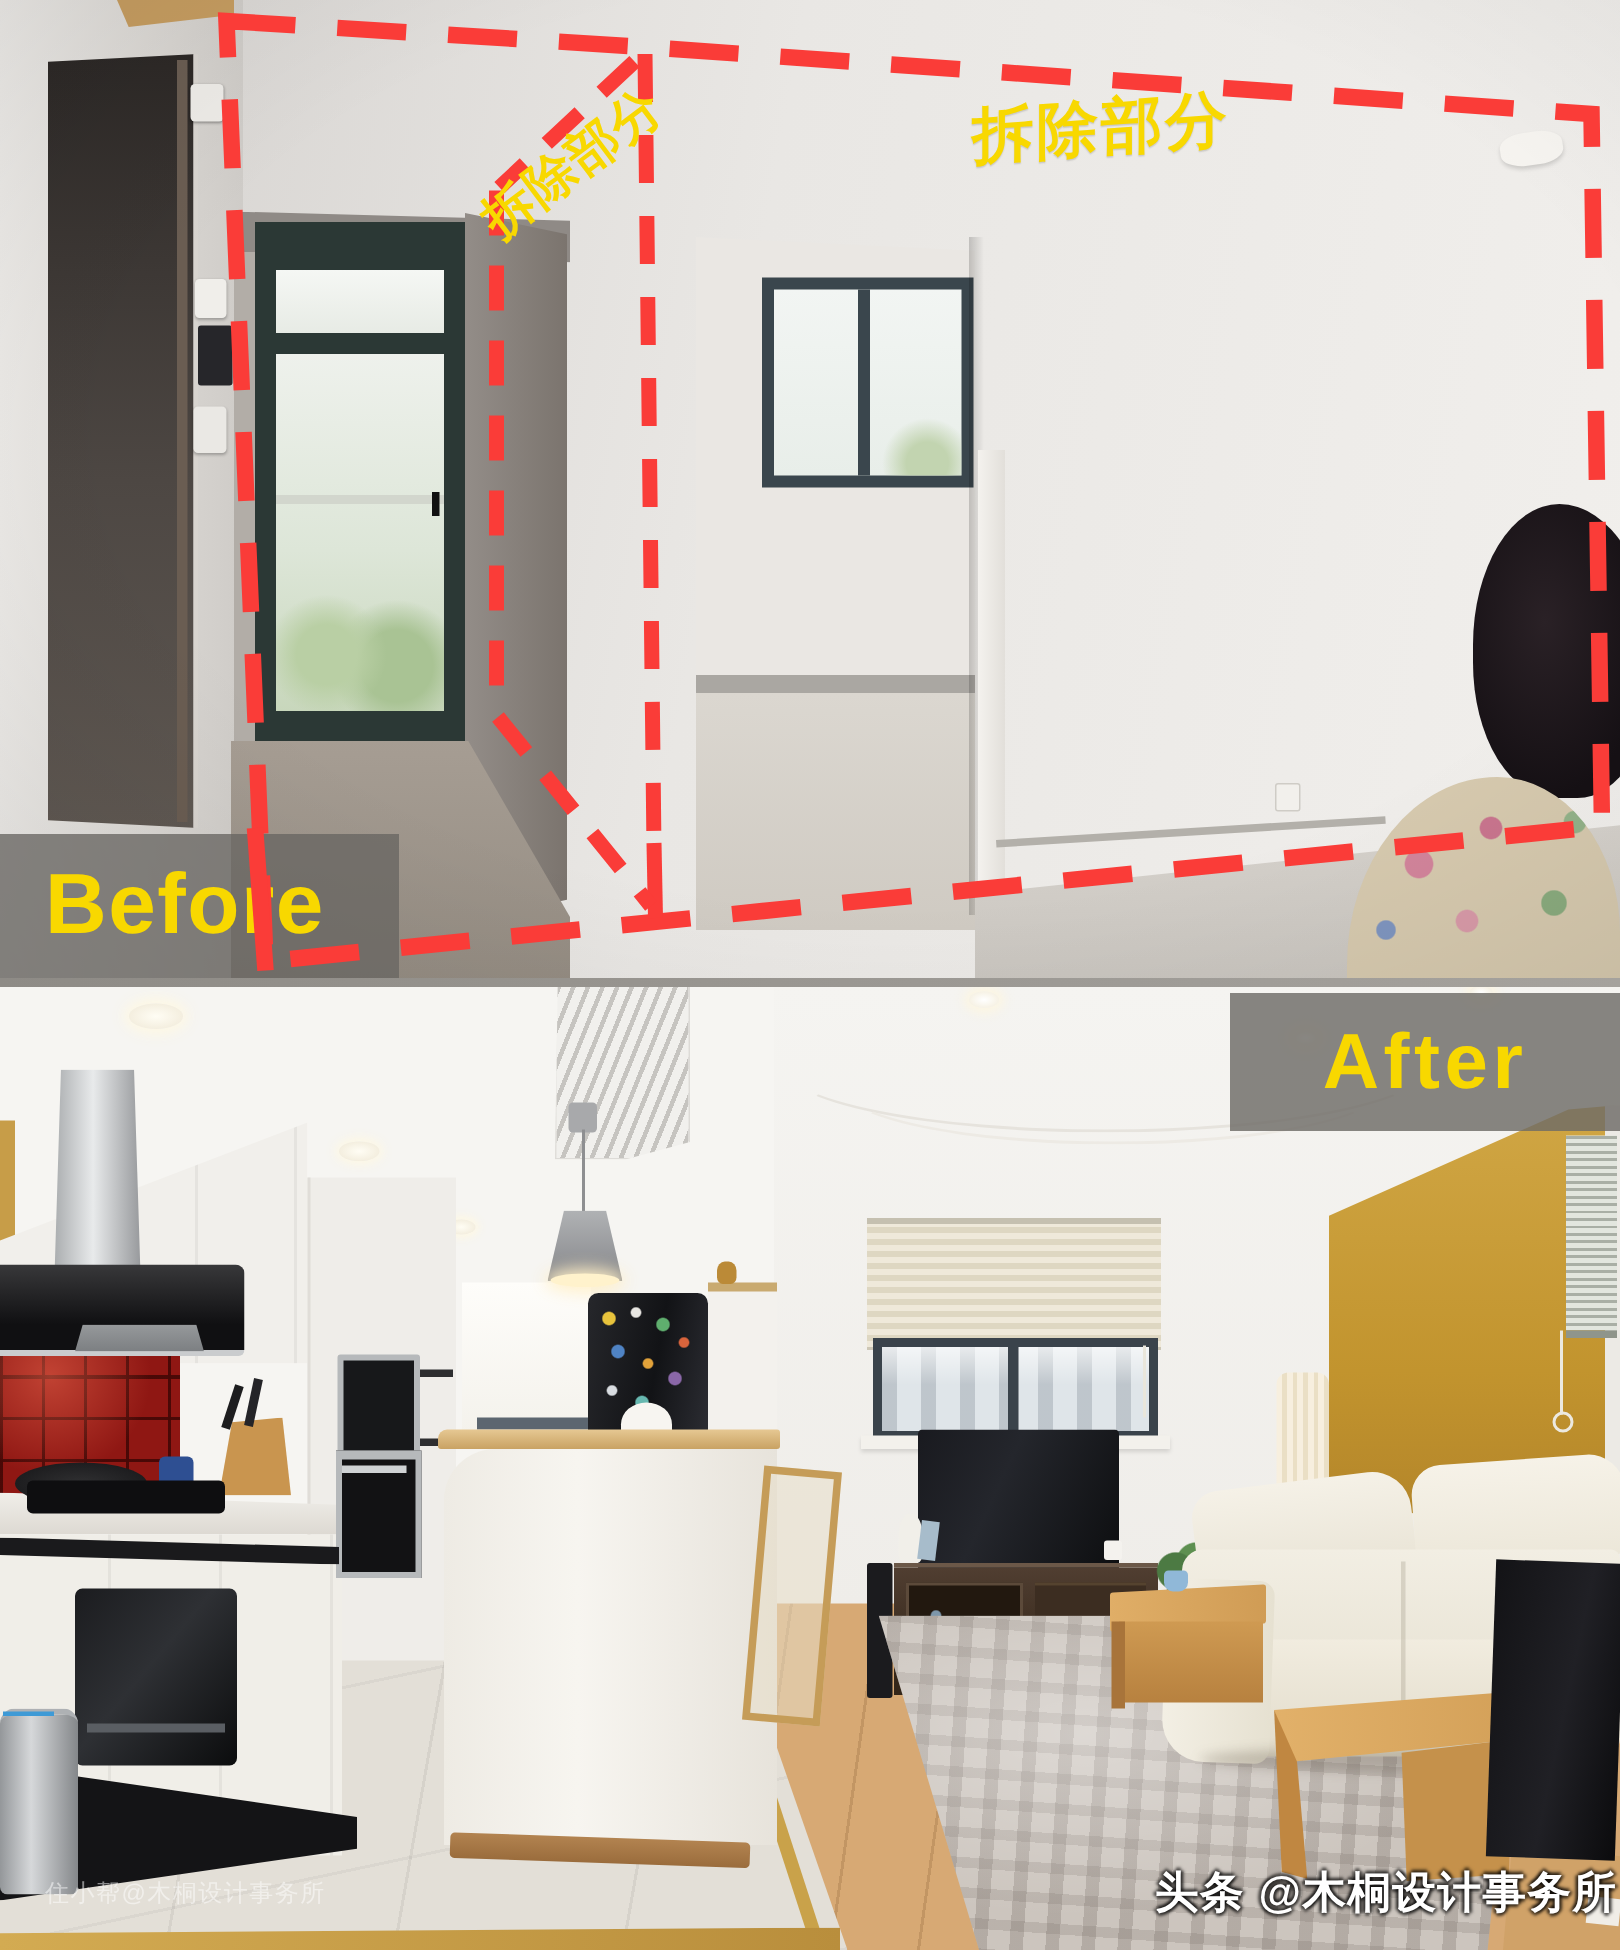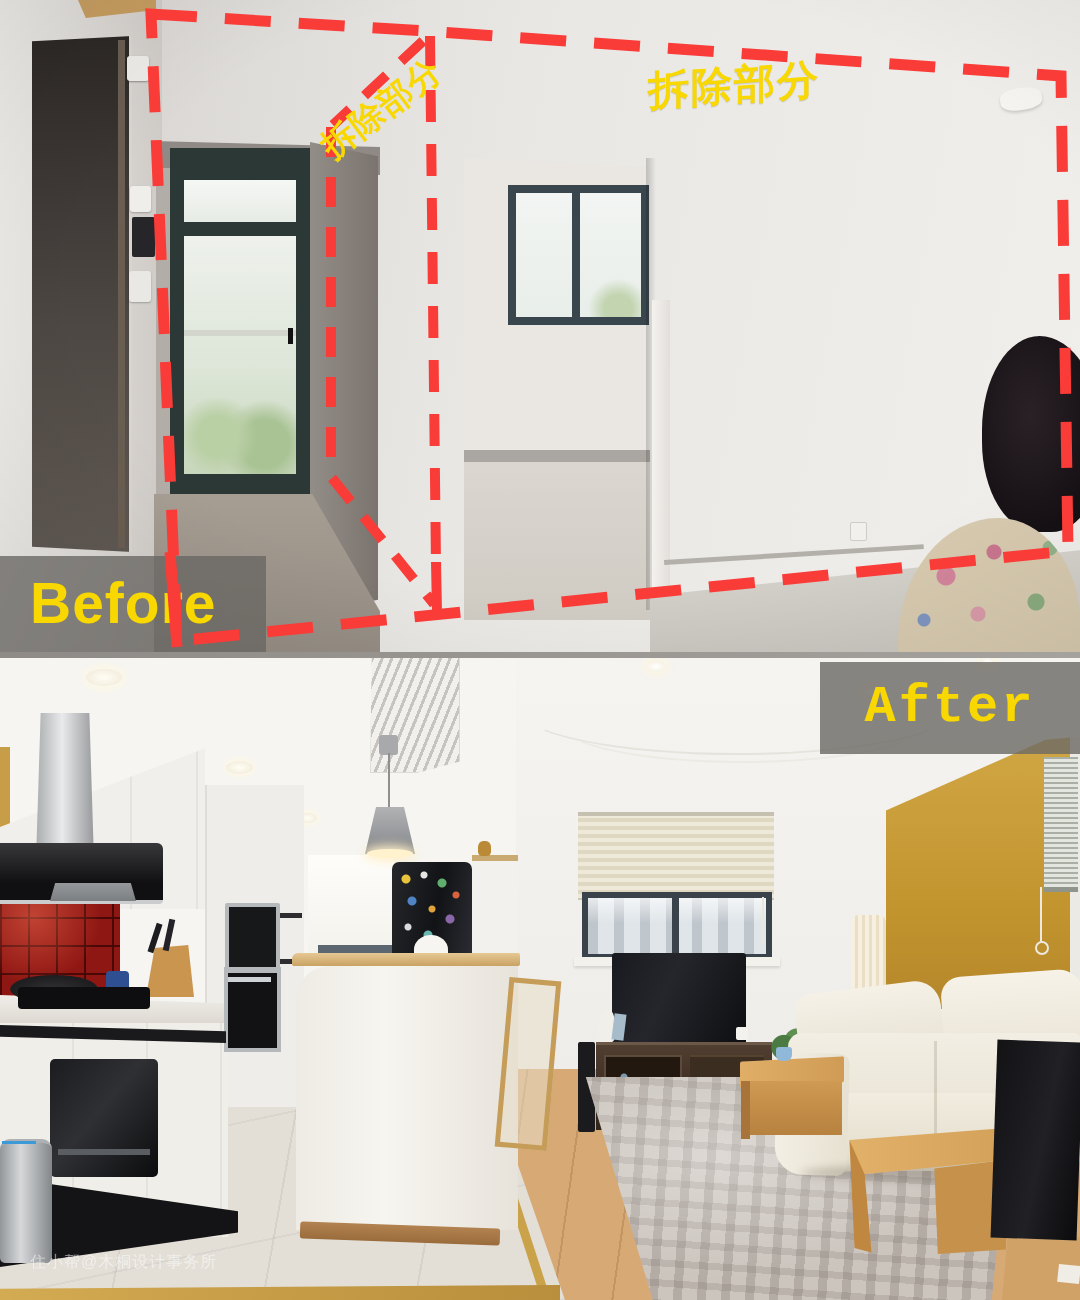--- a/index.html
+++ b/index.html
@@ -219,21 +219,21 @@
   .a-cup{left:776px;top:390px;width:16px;height:14px;background:#90b8d8;border-radius:3px 3px 6px 6px;}
   .a-stool{left:846px;top:468px;width:170px;height:150px;}
   .a-s2top{position:absolute;left:0;top:0;width:100%;height:100%;background:linear-gradient(90deg,#e2b16a,#d3a058);
            clip-path:polygon(2% 10%,94% 2%,98% 23%,9% 33%);}
   .a-s2left{position:absolute;left:0;top:0;width:100%;height:100%;background:#c08741;
             clip-path:polygon(2% 10%,11% 33%,15% 85%,5% 82%);}
   .a-s2right{position:absolute;left:0;top:0;width:100%;height:100%;background:#c5914b;
              clip-path:polygon(52% 29%,96% 23%,94% 83%,54% 86%);}
 
   
-  .after-box{left:820px;top:662px;width:260px;height:92px;background:rgba(110,107,103,.82);z-index:9;font-family:Liberation Mono, monospace;}
+  .after-box{left:820px;top:662px;width:260px;height:92px;background:rgba(110,107,103,.82);z-index:9;}
   .after-text{position:absolute;width:100%;text-align:center;top:16px;color:#f8d800;font-size:52px;font-weight:bold;letter-spacing:3px;}
   .wm-left{left:30px;top:1252px;z-index:10;font-size:16px;color:rgba(255,255,255,.5);letter-spacing:1px;}
   .wm-right{left:770px;top:1242px;z-index:10;font-size:29px;font-weight:bold;color:#fff;letter-spacing:1px;
             text-shadow:-2px 0 2px rgba(0,0,0,.6),2px 0 2px rgba(0,0,0,.6),0 -2px 2px rgba(0,0,0,.6),0 2px 2px rgba(0,0,0,.6);}
 </style>
 </head>
 <body>
 
 <div id="canvas">
 
@@ -394,14 +394,15 @@
       <div class="a-s2left"></div>
       <div class="a-s2right"></div>
     </div>
   </div>
 
   <div class="abs after-box">
     <div class="after-text">After</div>
   </div>
 
   <div class="abs wm-left">住小帮@木桐设计事务所</div>
+  <div class="abs wm-right">头条 @木桐设计事务所</div>
 
 </div>
 
 </body></html>

